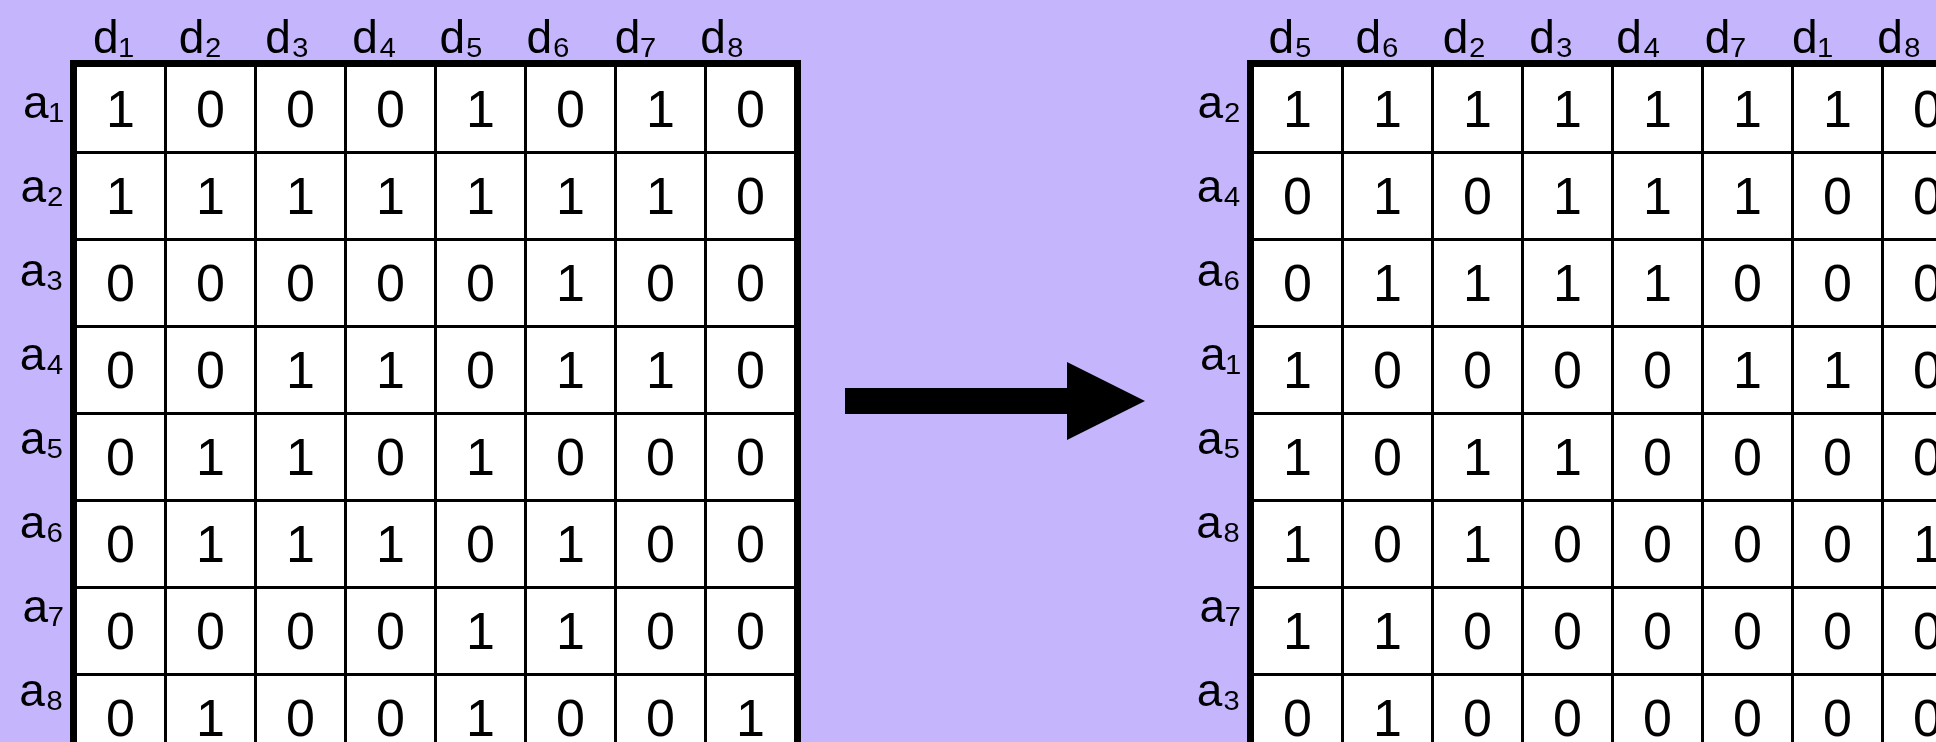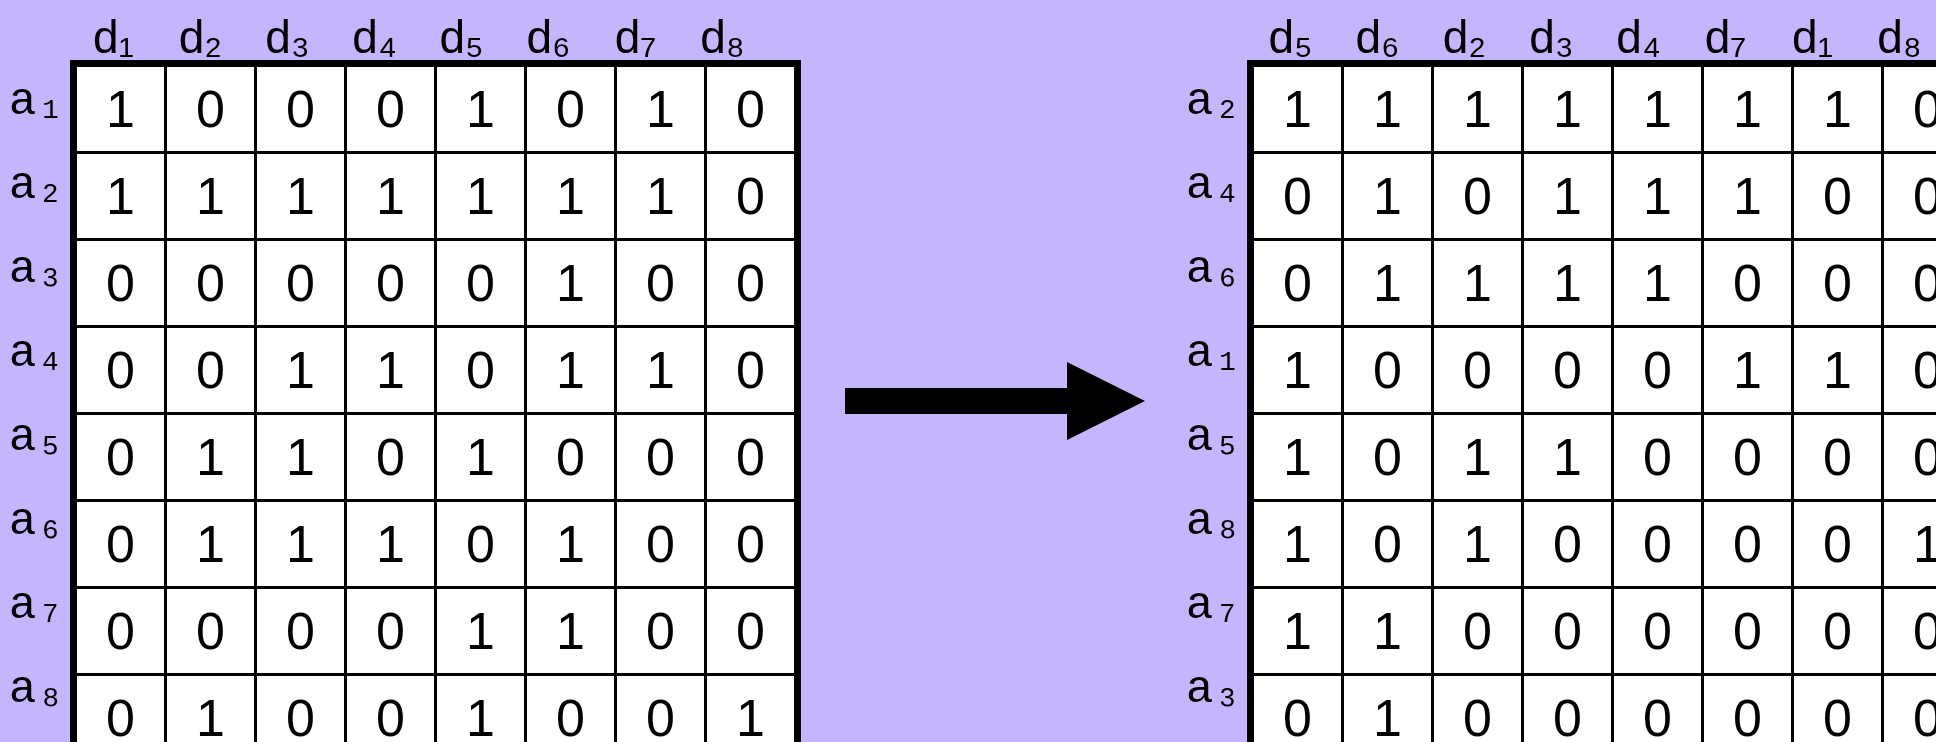--- a/index.html
+++ b/index.html
@@ -65,21 +65,20 @@
     flex: 0 0 84px;
     display: flex;
     align-items: center;
     justify-content: flex-end;
     padding-right: 6px;
     box-sizing: border-box;
     font-size: 46px;
     line-height: 46px;
     color: #000000;
     white-space: nowrap;
-    font-family: Liberation Mono, monospace;
   }
 
   .matrix-table {
     border-collapse: collapse;
     border: 7px solid #000000;
     background: #ffffff;
   }
   .matrix-table td {
     width: 87px;
     height: 84px;

